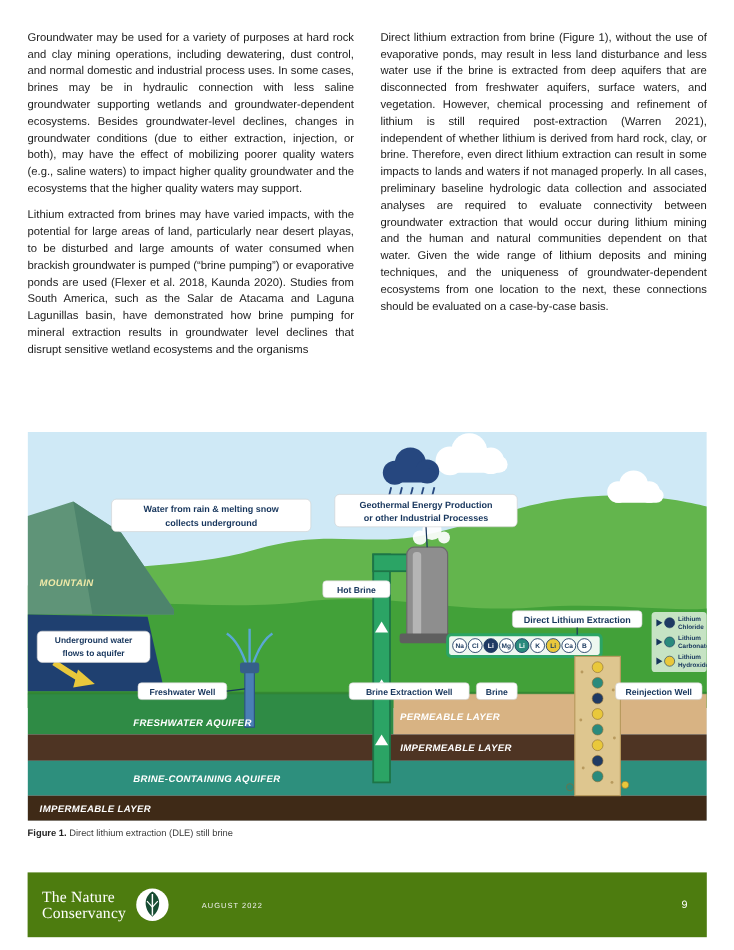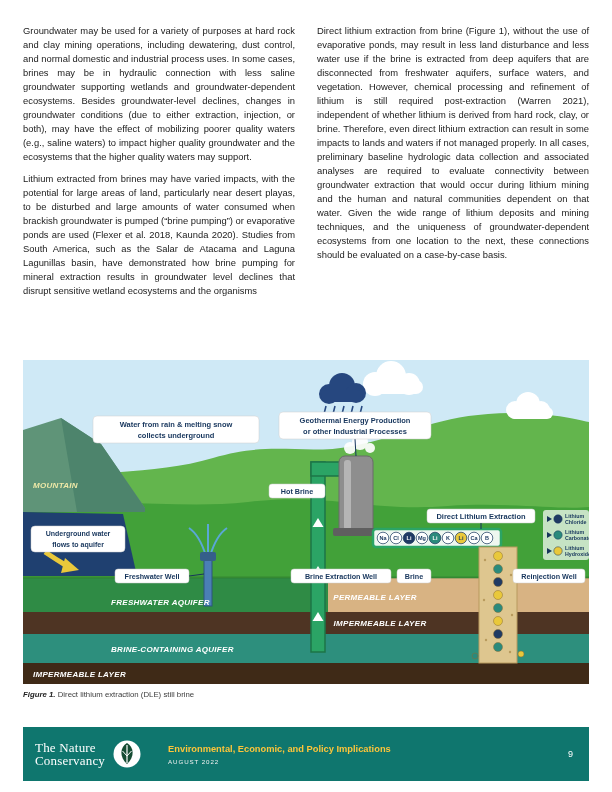--- a/index.html
+++ b/index.html
@@ -10,24 +10,24 @@
   .columns{
     position:absolute;top:24px;left:23px;width:566px;
     display:flex;gap:22px;
   }
   .col{width:272px;font-size:9.4px;line-height:14px;text-align:justify;}
   .col p{margin:0;}
   .col p + p{margin-top:7.5px;}
   .figure-wrap{position:absolute;top:360px;left:23px;width:566px;height:324px;}
   .figure-wrap svg{display:block;font-family:"Liberation Sans",sans-serif;}
   .caption{position:absolute;top:690px;left:23px;font-size:7.8px;color:#3c3c3c;}
-  .caption .cap-label{font-weight:bold;color:#222;font-style:italic;}
+  .caption .cap-label{font-weight:bold;color:#222;}
   .footer{
     position:absolute;top:727px;left:23px;width:566px;height:54px;
-    background:#0f766e;display:flex;align-items:center;padding:0 12px;box-sizing:border-box;
+    background:#4d7c0f;display:flex;align-items:center;padding:0 12px;box-sizing:border-box;
   }
   .brand{display:flex;align-items:center;}
   .brand-text{
     font-family:"Liberation Serif",serif;color:#ffffff;font-size:13px;line-height:13.5px;
     letter-spacing:0.2px;
   }
   .brand-leaf{margin-left:7px;}
   .footer-title{margin-left:26px;}
   .ft-line{color:#fdc53a;font-weight:bold;font-size:9.3px;line-height:12.5px;}
   .ft-date{color:#f2f2f2;font-size:6.2px;letter-spacing:0.9px;margin-top:3px;}
@@ -273,19 +273,18 @@
       </div>
       <svg class="brand-leaf" width="30" height="30" viewBox="-15 -15 30 30">
         <circle cx="0" cy="0" r="13.5" fill="#ffffff"></circle>
         <path d="M0,10 C-8,3 -7,-7 0,-11 C7,-7 8,3 0,10 Z" fill="#164c33"></path>
         <line x1="0" y1="9" x2="0" y2="-9" stroke="#ffffff" stroke-width="1.2"></line>
         <line x1="0" y1="2" x2="-4.5" y2="-3" stroke="#ffffff" stroke-width="1"></line>
         <line x1="0" y1="2" x2="4.5" y2="-3" stroke="#ffffff" stroke-width="1"></line>
       </svg>
     </div>
     <div class="footer-title">
-      <div class="ft-line">Environmental, Economic, and Policy Implications</div>
       <div class="ft-date">AUGUST 2022</div>
     </div>
     <div class="page-num">9</div>
   </div>
 
 </div>
 
 </body></html>

